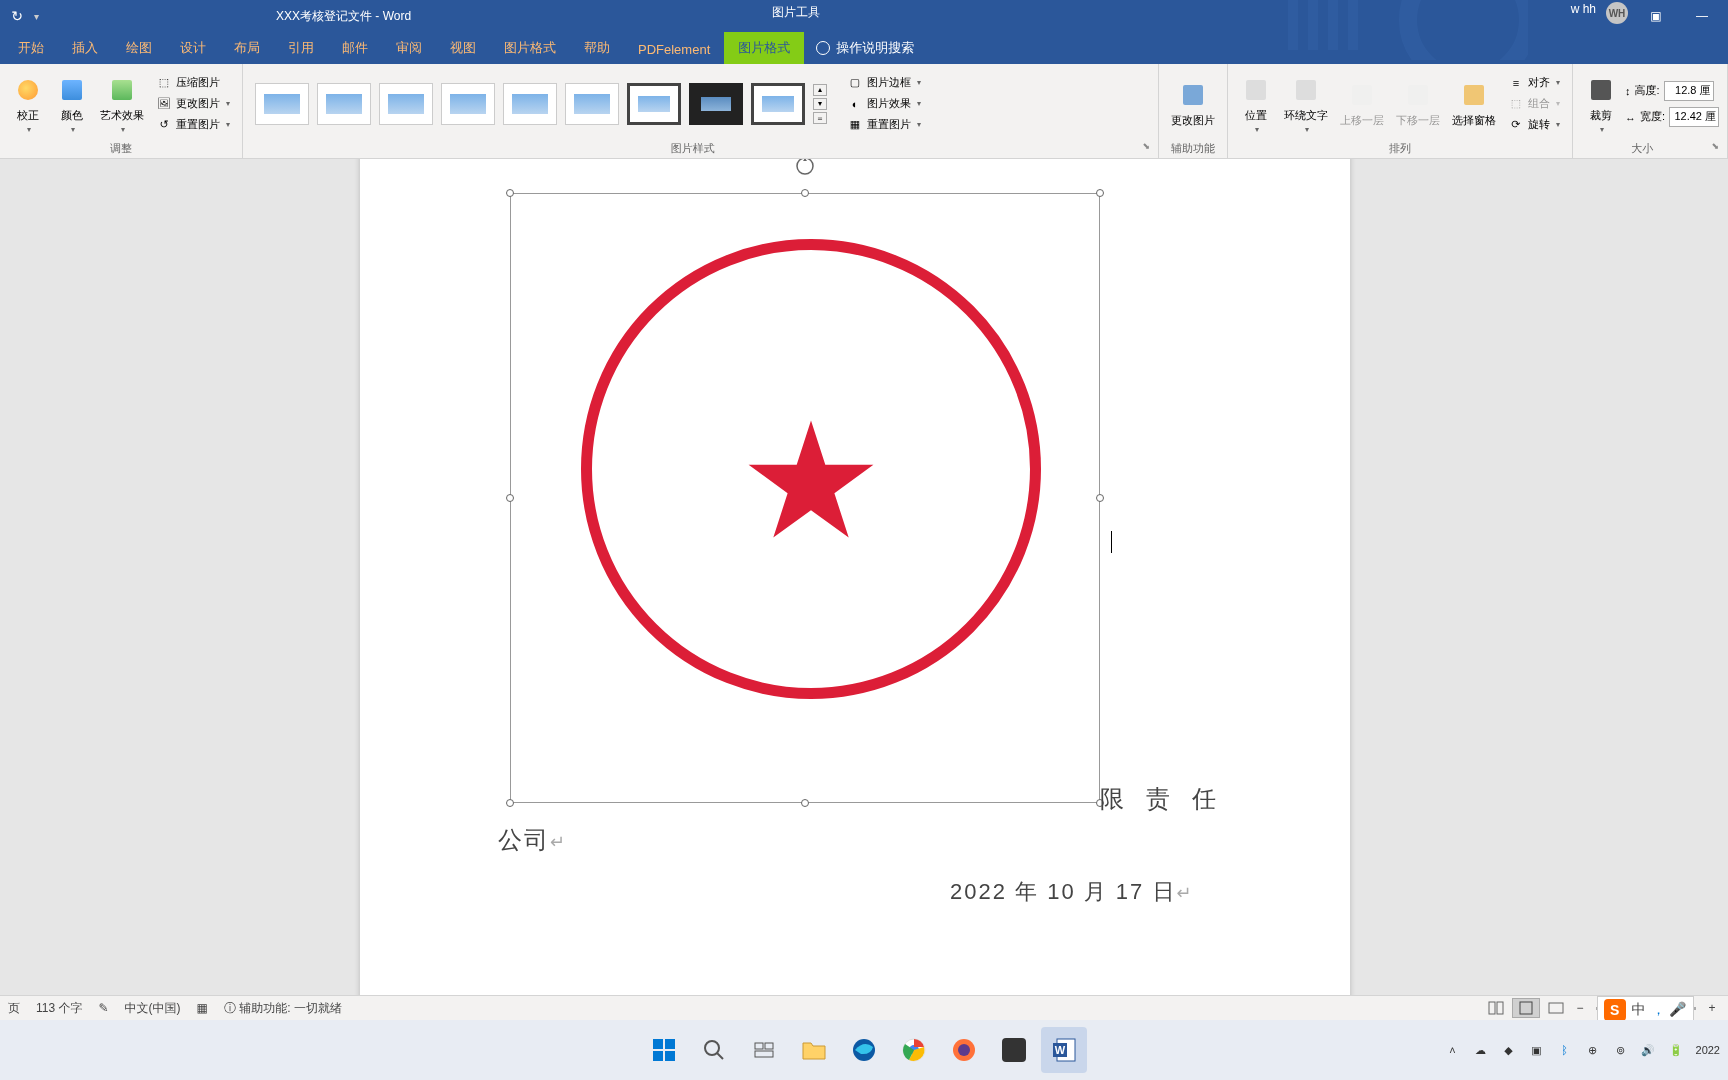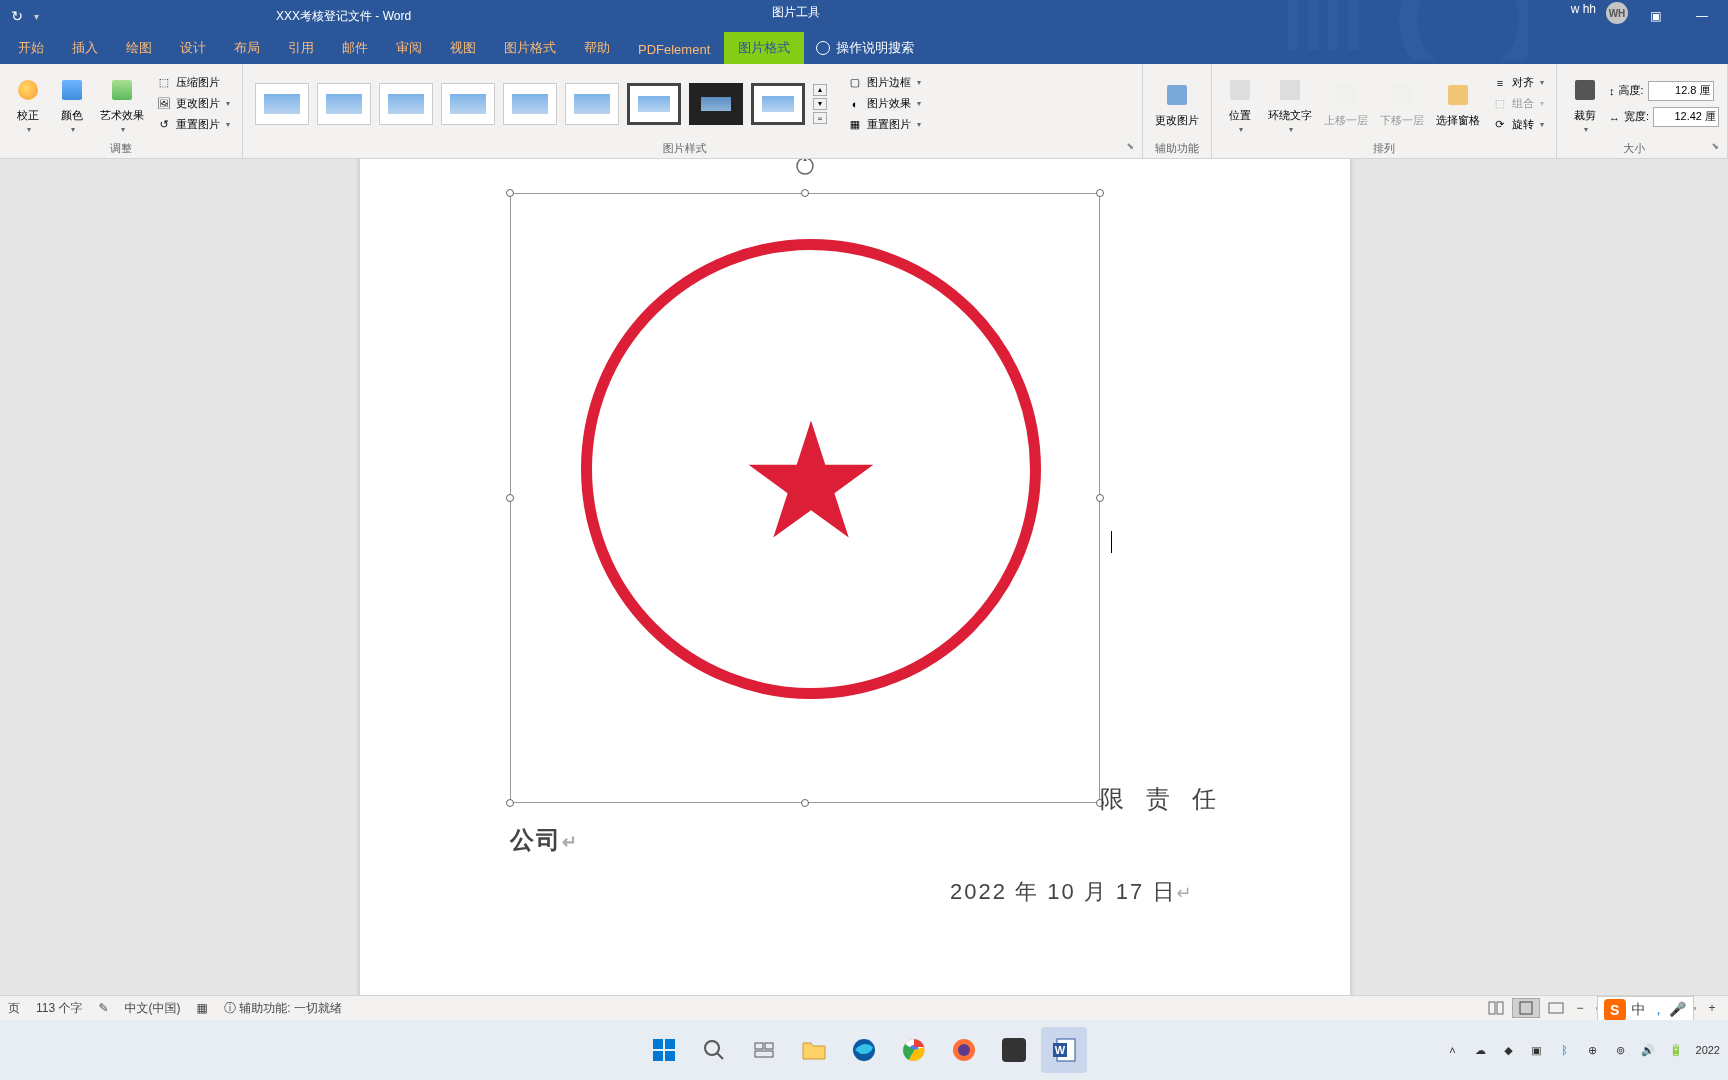--- a/index.html
+++ b/index.html
@@ -43,39 +43,39 @@
     .style-thumb .inner-img { position: absolute; top: 10px; left: 8px; right: 8px; bottom: 10px; background: linear-gradient(#7db3e8, #b8d4f0); }
     .style-thumb.framed { border: 3px solid #444; }
     .style-thumb.framed-dark { border: 4px solid #222; background: #222; }
     .style-thumb.framed-dark .inner-img { background: linear-gradient(#5a8cc0, #8db4da); }
     .gallery-more { display: flex; flex-direction: column; justify-content: center; gap: 2px; }
     .gallery-more-btn { width: 14px; height: 12px; border: 1px solid #aaa; font-size: 8px; text-align: center; cursor: pointer; }
     
     .vert-stack { display: flex; flex-direction: column; gap: 1px; }
     
     .size-input { display: flex; align-items: center; gap: 4px; font-size: 11px; }
-    .size-input input { width: 66px; height: 20px; border: 1px solid #ababab; font-size: 11px; padding: 0 2px; text-align: right; }
+    .size-input input { width: 50px; height: 20px; border: 1px solid #ababab; font-size: 11px; padding: 0 2px; text-align: right; }
     
     
     .doc-area { position: absolute; top: 159px; bottom: 31px; left: 0; right: 0; background: #e6e6e6; overflow: hidden; }
     .page { position: absolute; left: 360px; top: -40px; width: 990px; height: 1200px; background: white; box-shadow: 0 0 6px rgba(0,0,0,0.2); }
     
     .pic-container { position: absolute; left: 150px; top: 74px; width: 590px; height: 610px; border: 1px solid #999; }
     .sel-handle { position: absolute; width: 8px; height: 8px; background: white; border: 1px solid #666; border-radius: 50%; }
     .sh-tl { top: -5px; left: -5px; } .sh-tm { top: -5px; left: calc(50% - 4px); } .sh-tr { top: -5px; right: -5px; }
     .sh-ml { top: calc(50% - 4px); left: -5px; } .sh-mr { top: calc(50% - 4px); right: -5px; }
     .sh-bl { bottom: -5px; left: -5px; } .sh-bm { bottom: -5px; left: calc(50% - 4px); } .sh-br { bottom: -5px; right: -5px; }
     .rotate-handle { position: absolute; top: -38px; left: calc(50% - 10px); width: 20px; height: 20px; }
     
     .stamp-circle { position: absolute; top: 45px; left: 70px; width: 460px; height: 460px; border: 11px solid #dc1e37; border-radius: 50%; }
     .star { position: absolute; top: 220px; left: 235px; width: 130px; height: 130px; }
     
     .doc-text { position: absolute; font-size: 24px; color: #444; font-family: SimSun, serif; letter-spacing: 8px; }
     .text1 { left: 740px; top: 664px; }
-    .text2 { left: 150px; top: 705px; letter-spacing: 2px; font-weight: bold; }
+    .text2 { left: 138px; top: 705px; letter-spacing: 2px; }
     .text3 { left: 590px; top: 758px; letter-spacing: 2px; font-size: 22px; }
     .para-mark { color: #aaa; font-size: 18px; }
     .cursor-line { position: absolute; left: 751px; top: 412px; width: 1px; height: 22px; background: #000; }
     
     
     .statusbar { position: absolute; bottom: 60px; left: 0; right: 0; height: 25px; background: #f3f2f1; border-top: 1px solid #d4d4d4; display: flex; align-items: center; font-size: 12px; color: #444; padding: 0 8px; gap: 16px; }
     .statusbar-right { margin-left: auto; display: flex; align-items: center; gap: 2px; }
     .view-btn { width: 28px; height: 20px; border: 1px solid transparent; display: flex; align-items: center; justify-content: center; cursor: pointer; }
     .view-btn.active { background: #d0d0d0; border-color: #aaa; }
     .zoom-slider { width: 100px; height: 3px; background: #aaa; position: relative; margin: 0 6px; }

